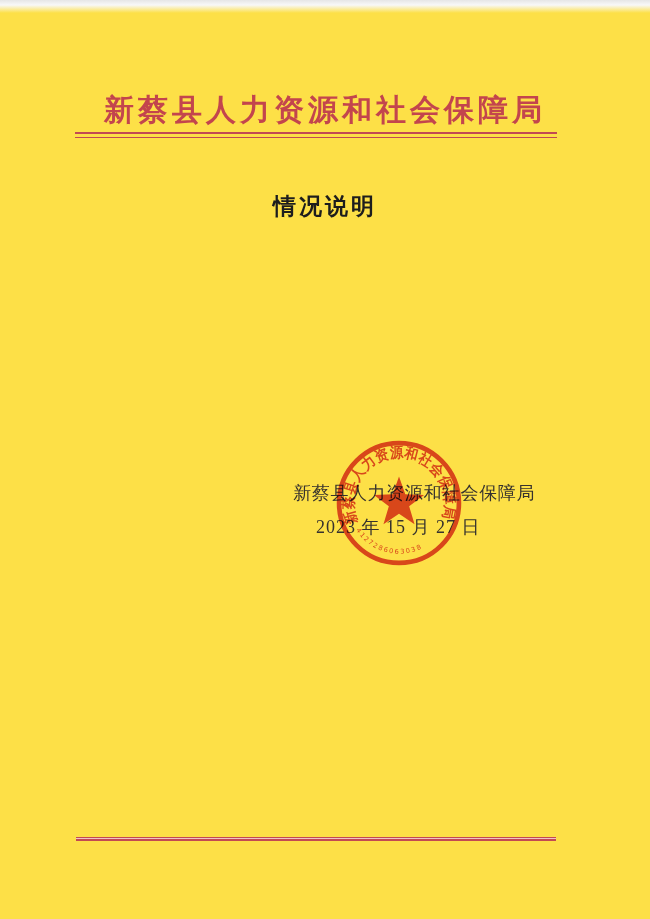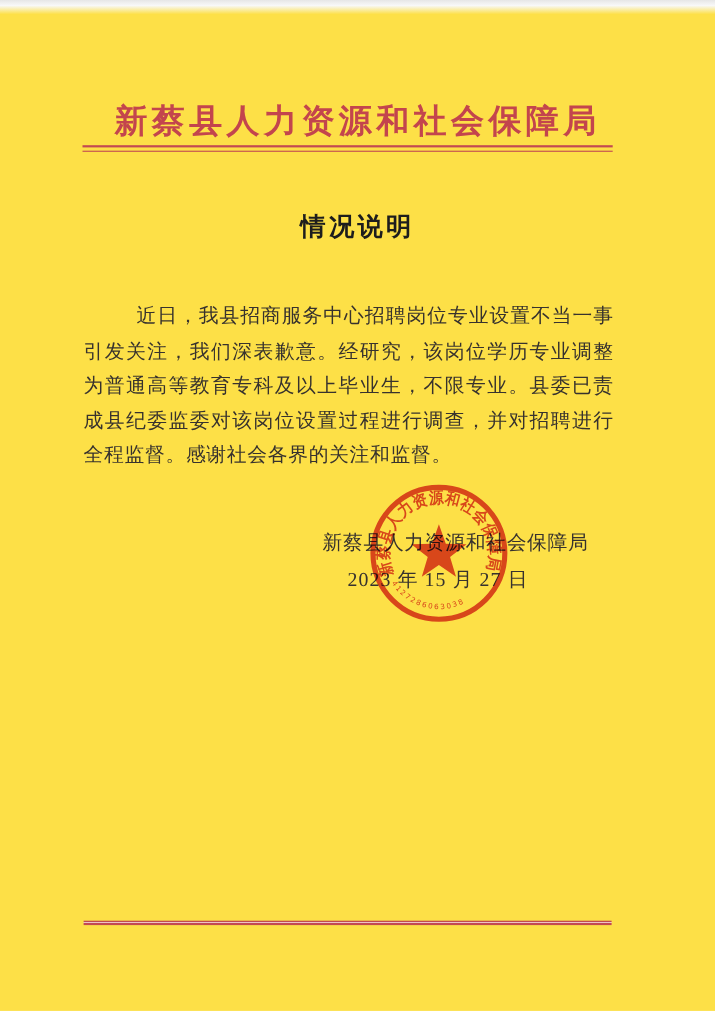--- a/index.html
+++ b/index.html
@@ -91,21 +91,20 @@
 <body>
 
 <div class="page">
 
   <div class="letterhead">新蔡县人力资源和社会保障局</div>
 
   <div class="header-rule"></div>
 
   <div class="doc-title">情况说明</div>
 
-  <div class="body-text">近日，我县招商服务中心招聘岗位专业设置不当一事引发关注，我们深表歉意。经研究，该岗位学历专业调整为普通高等教育专科及以上毕业生，不限专业。县委已责成县纪委监委对该岗位设置过程进行调查，并对招聘进行全程监督。感谢社会各界的关注和监督。</div>
 
   <div class="signature">新蔡县人力资源和社会保障局</div>
 
   <div class="date">2023 年 15 月 27 日</div>
 
   <svg class="seal" viewBox="0 0 128 128" aria-hidden="true">
     <defs>
       <path id="sealTopArc" d="M 23.2 83 A 45 45 0 1 1 104.8 83" fill="none"></path>
       <path id="sealBottomArc" d="M 20.7 89 A 50 50 0 0 0 107.3 89" fill="none"></path>
     </defs>

